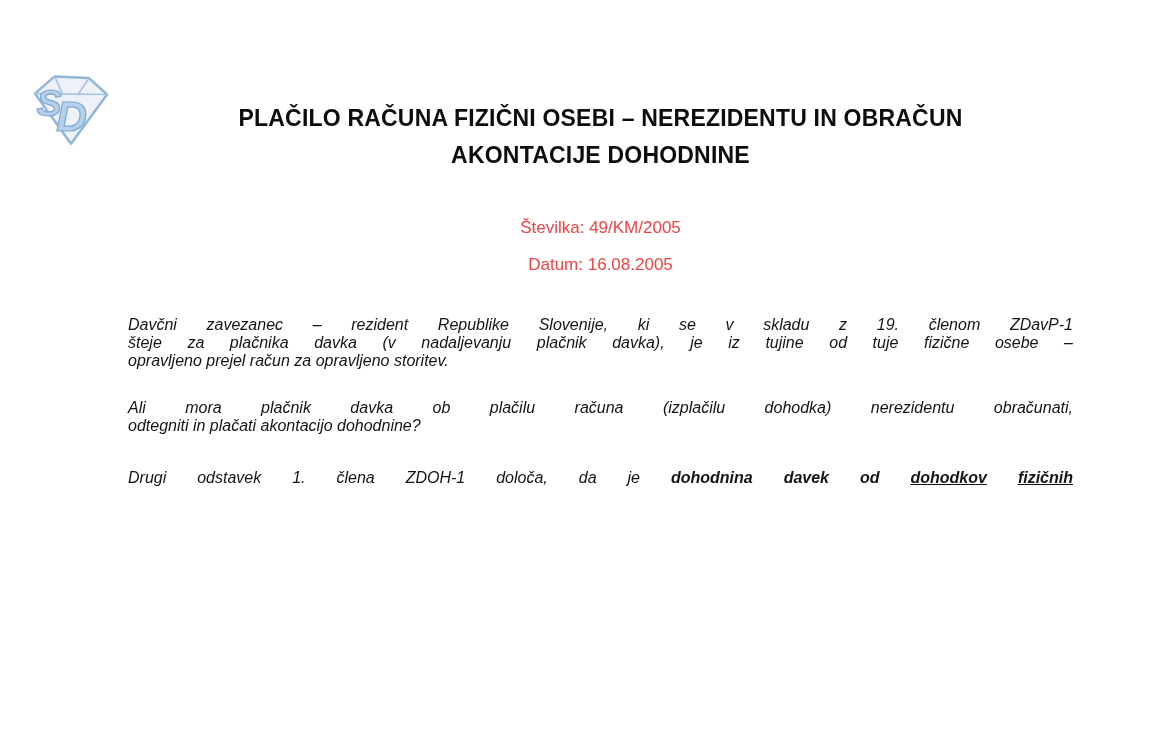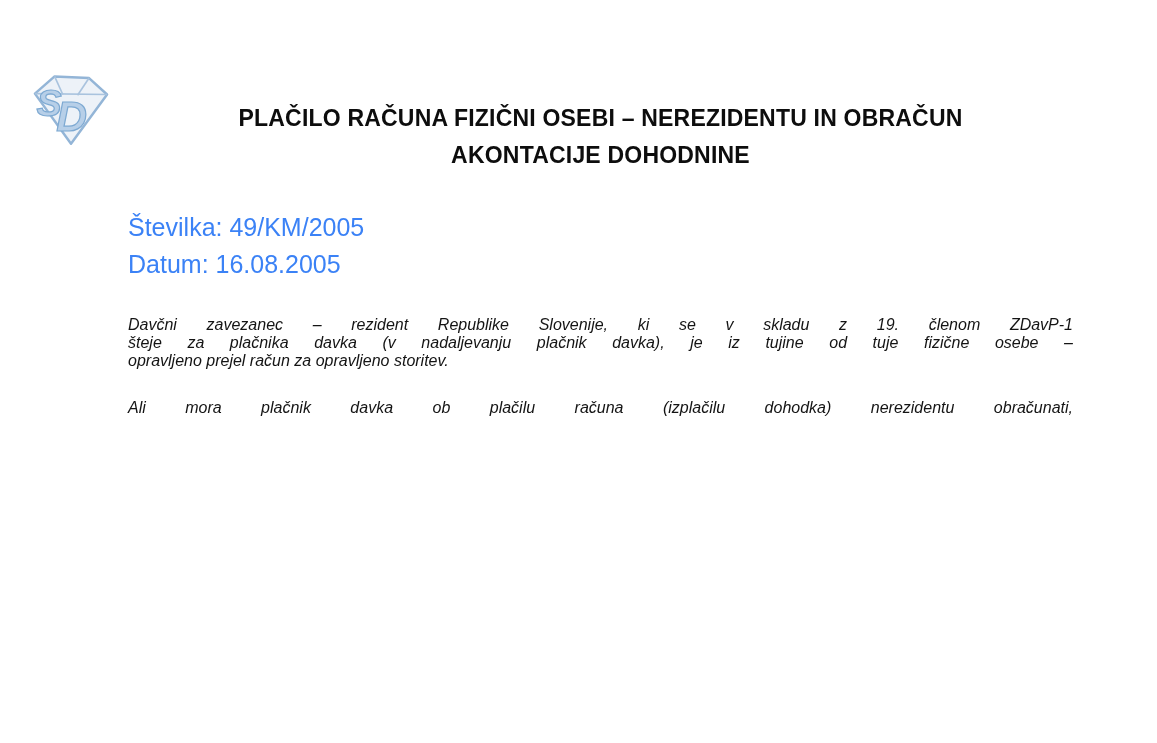--- a/index.html
+++ b/index.html
@@ -34,21 +34,21 @@
   .doc-title {
     margin-top: 88px;
     text-align: center;
     font-size: 23px;
     line-height: 37px;
     font-weight: bold;
     color: #0d0d0d;
     letter-spacing: 0.2px;
   }
 
-  .body-text { font-size: 25px; line-height: 38.5px; color: #3b82f6; }
+  .body-text { font-size: 17px; line-height: 38.5px; color: #ef4444; text-align: center; }
 
   .meta { margin-top: 35px; line-height: 37px; }
 
   .section-heading { font-weight: normal; }
   .heading-question { margin-top: 29px; }
   .heading-opinion  { margin-top: 25px; }
 
   .para { margin: 0; }
   .para-1 { margin-top: 33px; }
   .para-2 { margin-top: 29px; }
@@ -89,21 +89,23 @@
     <p class="para para-1 body-text">
       </p>
       <div class="jline">Davčni zavezanec – rezident Republike Slovenije, ki se v skladu z 19. členom ZDavP-1</div>
       <div class="jline">šteje za plačnika davka (v nadaljevanju plačnik davka), je iz tujine od tuje fizične osebe –</div>
       <div class="jline last">opravljeno prejel račun za opravljeno storitev.</div>
     <p></p>
 
     <p class="para para-2 body-text">
       </p>
       <div class="jline">Ali mora plačnik davka ob plačilu računa (izplačilu dohodka) nerezidentu obračunati,</div>
+      <div class="jline last">odtegniti in plačati akontacijo dohodnine?</div>
     <p></p>
 
 
     <p class="para para-3 body-text">
       </p>
+      <div class="jline"><span>Drugi odstavek 1. člena ZDOH-1 določa, da je </span><span style="font-weight: bold;">dohodnina davek od </span><span style="font-weight: bold; text-decoration: underline;">dohodkov</span><span style="font-weight: bold;"> </span><span style="font-weight: bold; text-decoration: underline;">fizičnih</span></div>
     <p></p>
 
   </div>
 </div>
 
 </body></html>

